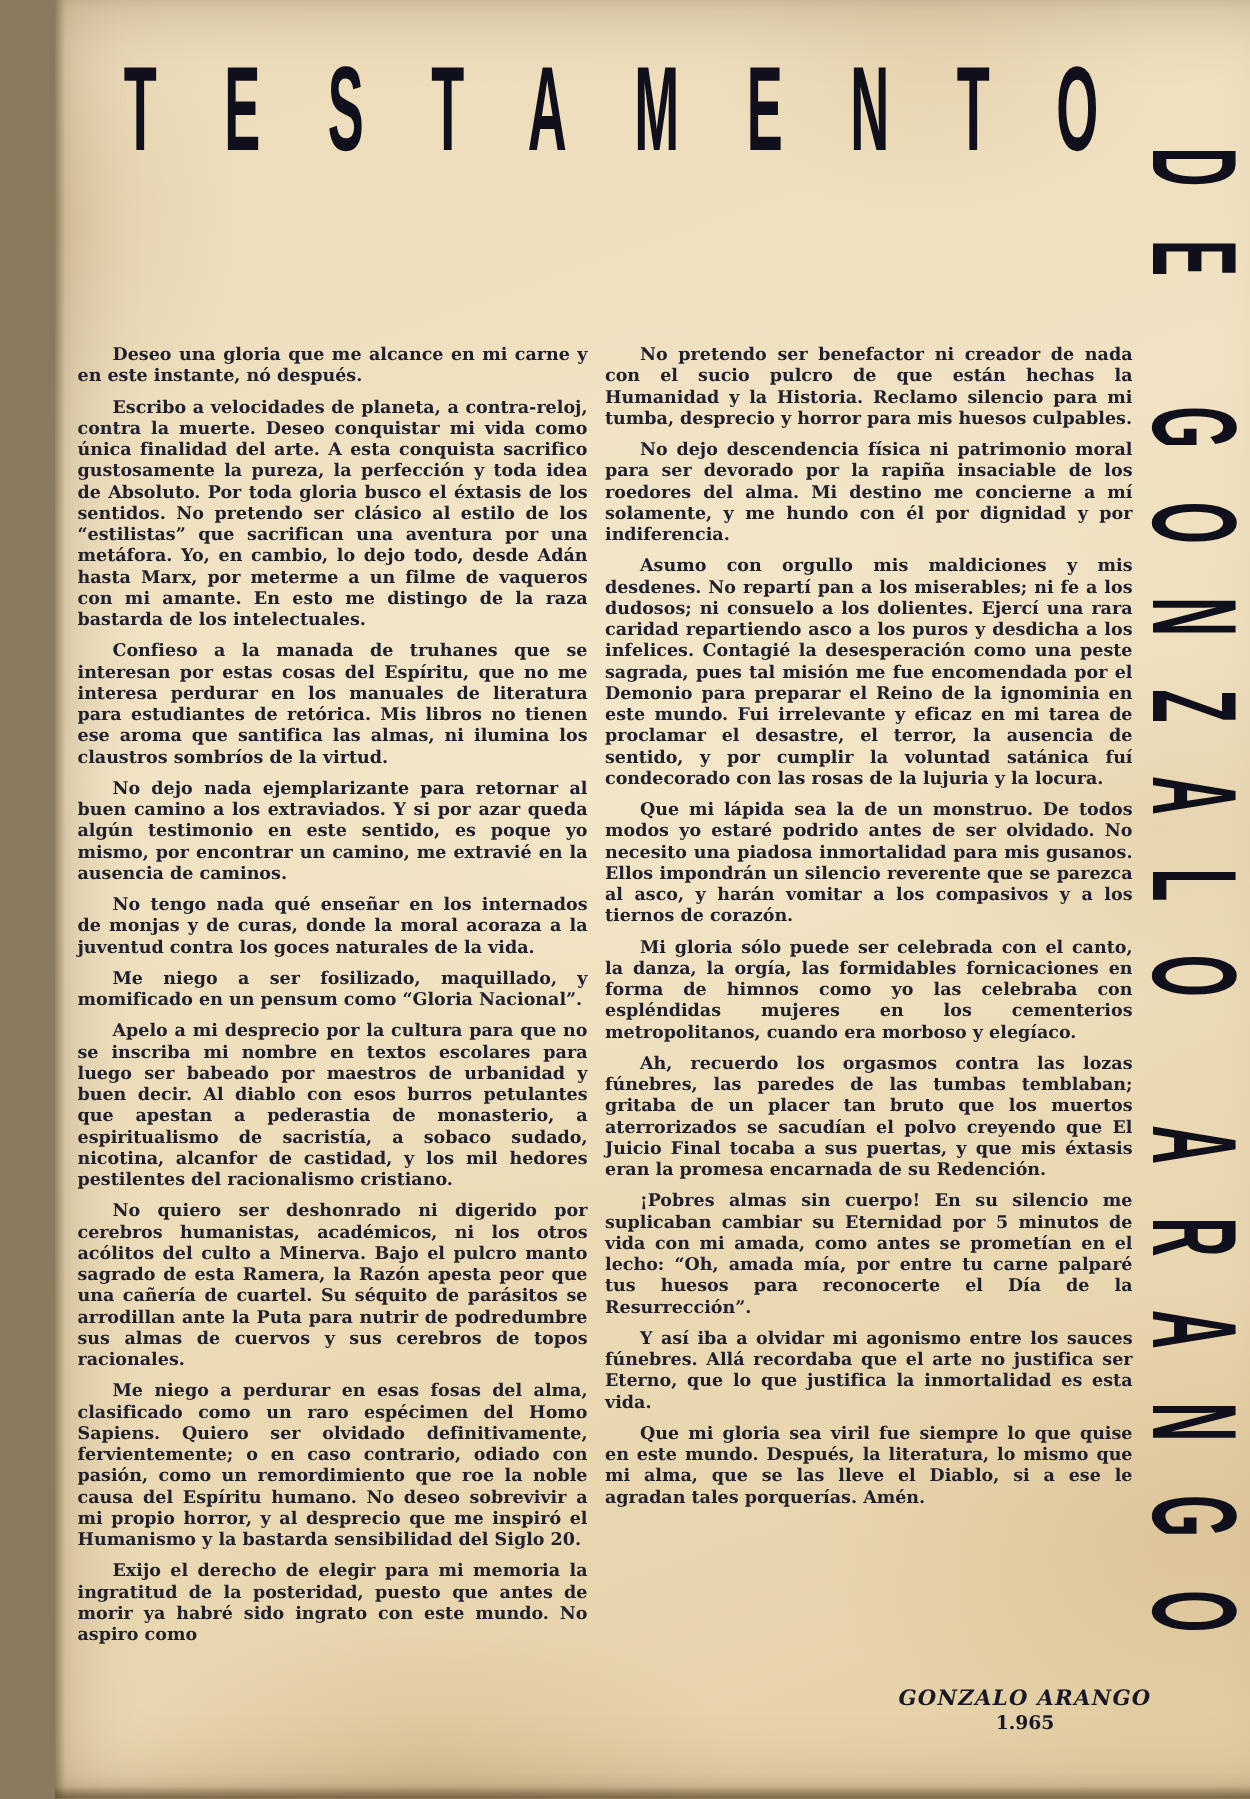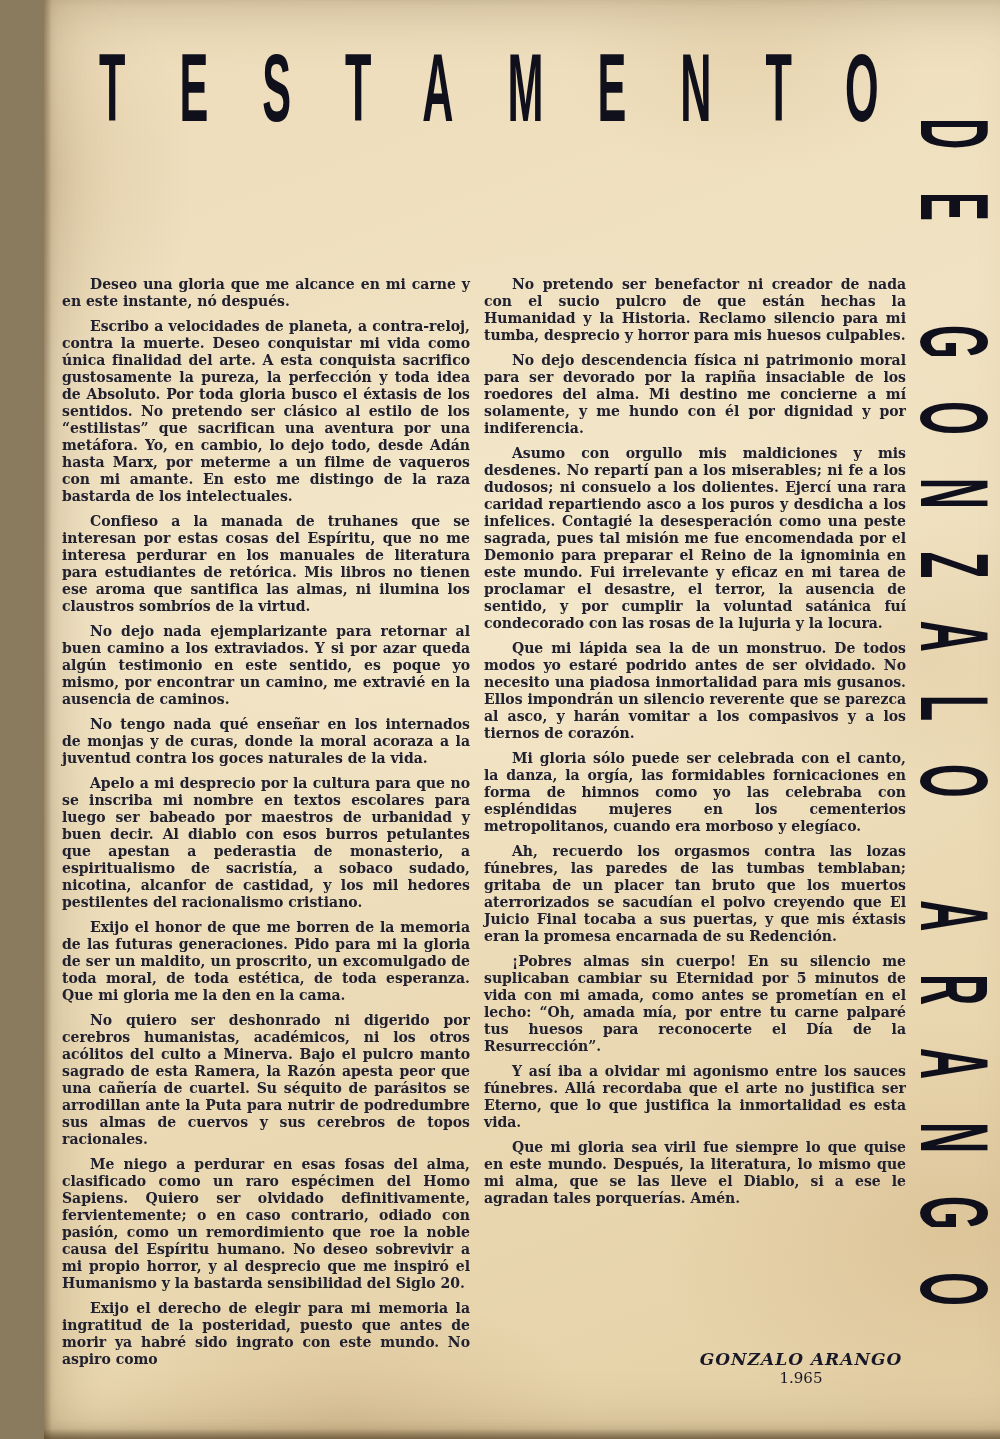--- a/index.html
+++ b/index.html
@@ -49,44 +49,44 @@
     text-align:justify;
     color:#20202f;
   }
   .col-left{left:18px;width:408px;}
   .col-right{left:440px;width:422px;}
   .para{margin:0 0 8px 0;text-indent:28px;}
   .para.no-indent{text-indent:0;}
   .italic{}
 
   .signature{
-    position:absolute;left:647px;top:1350px;width:220px;
+    position:absolute;left:666px;top:1350px;width:220px;
     text-align:center;color:#181826;
   }
   .sig-name{
     font-weight:bold;font-style:italic;font-size:17px;line-height:19px;
     letter-spacing:1px;
   }
-  .sig-year{font-weight:normal;font-size:15px;line-height:18px;}
+  .sig-year{font-weight:bold;font-size:15px;line-height:18px;}
 </style>
 </head>
 <body>
 
 <div class="page">
   <h1 class="main-title">TESTAMENTO</h1>
   <div class="side-title">DE GONZALO ARANGO</div>
 
   <div class="col col-left">
       <p class="para">Deseo una gloria que me alcance en mi carne y en este instante, nó después.</p>
       <p class="para">Escribo a velocidades de planeta, a contra-reloj, contra la muerte. Deseo conquistar mi vida como única finalidad del arte. A esta conquista sacrifico gustosamente la pureza, la perfección y toda idea de Absoluto. Por toda gloria busco el éxtasis de los sentidos. No pretendo ser clásico al estilo de los “estilistas” que sacrifican una aventura por una metáfora. Yo, en cambio, lo dejo todo, desde Adán hasta Marx, por meterme a un filme de vaqueros con mi amante. En esto me distingo de la raza bastarda de los intelectuales.</p>
       <p class="para">Confieso a la manada de truhanes que se interesan por estas cosas del Espíritu, que no me interesa perdurar en los manuales de literatura para estudiantes de retórica. Mis libros no tienen ese aroma que santifica las almas, ni ilumina los claustros sombríos de la virtud.</p>
       <p class="para">No dejo nada ejemplarizante para retornar al buen camino a los extraviados. Y si por azar queda algún testimonio en este sentido, es poque yo mismo, por encontrar un camino, me extravié en la ausencia de caminos.</p>
       <p class="para">No tengo nada qué enseñar en los internados de monjas y de curas, donde la moral acoraza a la juventud contra los goces naturales de la vida.</p>
+      <p class="para">Me niego a ser fosilizado, maquillado, y momificado en un pensum como “Gloria Nacional”.</p>
       <p class="para">Apelo a mi desprecio por la cultura para que no se inscriba mi nombre en textos escolares para luego ser babeado por maestros de urbanidad y buen decir. Al diablo con esos burros petulantes que apestan a pederastia de monasterio, a espiritualismo de sacristía, a sobaco sudado, nicotina, alcanfor de castidad, y los mil hedores pestilentes del racionalismo cristiano.</p>
-      <p class="para">Exijo el honor de que me borren de la memoria de las futuras generaciones. Pido para mi la gloria de ser un maldito, un proscrito, un excomulgado de toda moral, de toda estética, de toda esperanza. Que mi gloria me la den en la cama.</p>
       <p class="para">No quiero ser deshonrado ni digerido por cerebros humanistas, académicos, ni los otros acólitos del culto a Minerva. Bajo el pulcro manto sagrado de esta Ramera, la Razón apesta peor que una cañería de cuartel. Su séquito de parásitos se arrodillan ante la Puta para nutrir de podredumbre sus almas de cuervos y sus cerebros de topos racionales.</p>
       <p class="para">Me niego a perdurar en esas fosas del alma, clasificado como un raro espécimen del Homo Sapiens. Quiero ser olvidado definitivamente, fervientemente; o en caso contrario, odiado con pasión, como un remordimiento que roe la noble causa del Espíritu humano. No deseo sobrevivir a mi propio horror, y al desprecio que me inspiró el Humanismo y la bastarda sensibilidad del Siglo 20.</p>
       <p class="para">Exijo el derecho de elegir para mi memoria la ingratitud de la posteridad, puesto que antes de morir ya habré sido ingrato con este mundo. No aspiro como</p>
     </div>
   <div class="col col-right">
       <p class="para">No pretendo ser benefactor ni creador de nada con el sucio pulcro de que están hechas la Humanidad y la Historia. Reclamo silencio para mi tumba, desprecio y horror para mis huesos culpables.</p>
       <p class="para">No dejo descendencia física ni patrimonio moral para ser devorado por la rapiña insaciable de los roedores del alma. Mi destino me concierne a mí solamente, y me hundo con él por dignidad y por indiferencia.</p>
       <p class="para">Asumo con orgullo mis maldiciones y mis desdenes. No repartí pan a los miserables; ni fe a los dudosos; ni consuelo a los dolientes. Ejercí una rara caridad repartiendo asco a los puros y desdicha a los infelices. Contagié la desesperación como una peste sagrada, pues tal misión me fue encomendada por el Demonio para preparar el Reino de la ignominia en este mundo. Fui irrelevante y eficaz en mi tarea de proclamar el desastre, el terror, la ausencia de sentido, y por cumplir la voluntad satánica fuí condecorado con las rosas de la lujuria y la locura.</p>
       <p class="para">Que mi lápida sea la de un monstruo. De todos modos yo estaré podrido antes de ser olvidado. No necesito una piadosa inmortalidad para mis gusanos. Ellos impondrán un silencio reverente que se parezca al asco, y harán vomitar a los compasivos y a los tiernos de corazón.</p>
       <p class="para">Mi gloria sólo puede ser celebrada con el canto, la danza, la orgía, las formidables fornicaciones en forma de himnos como yo las celebraba con espléndidas mujeres en los cementerios metropolitanos, cuando era morboso y elegíaco.</p>

